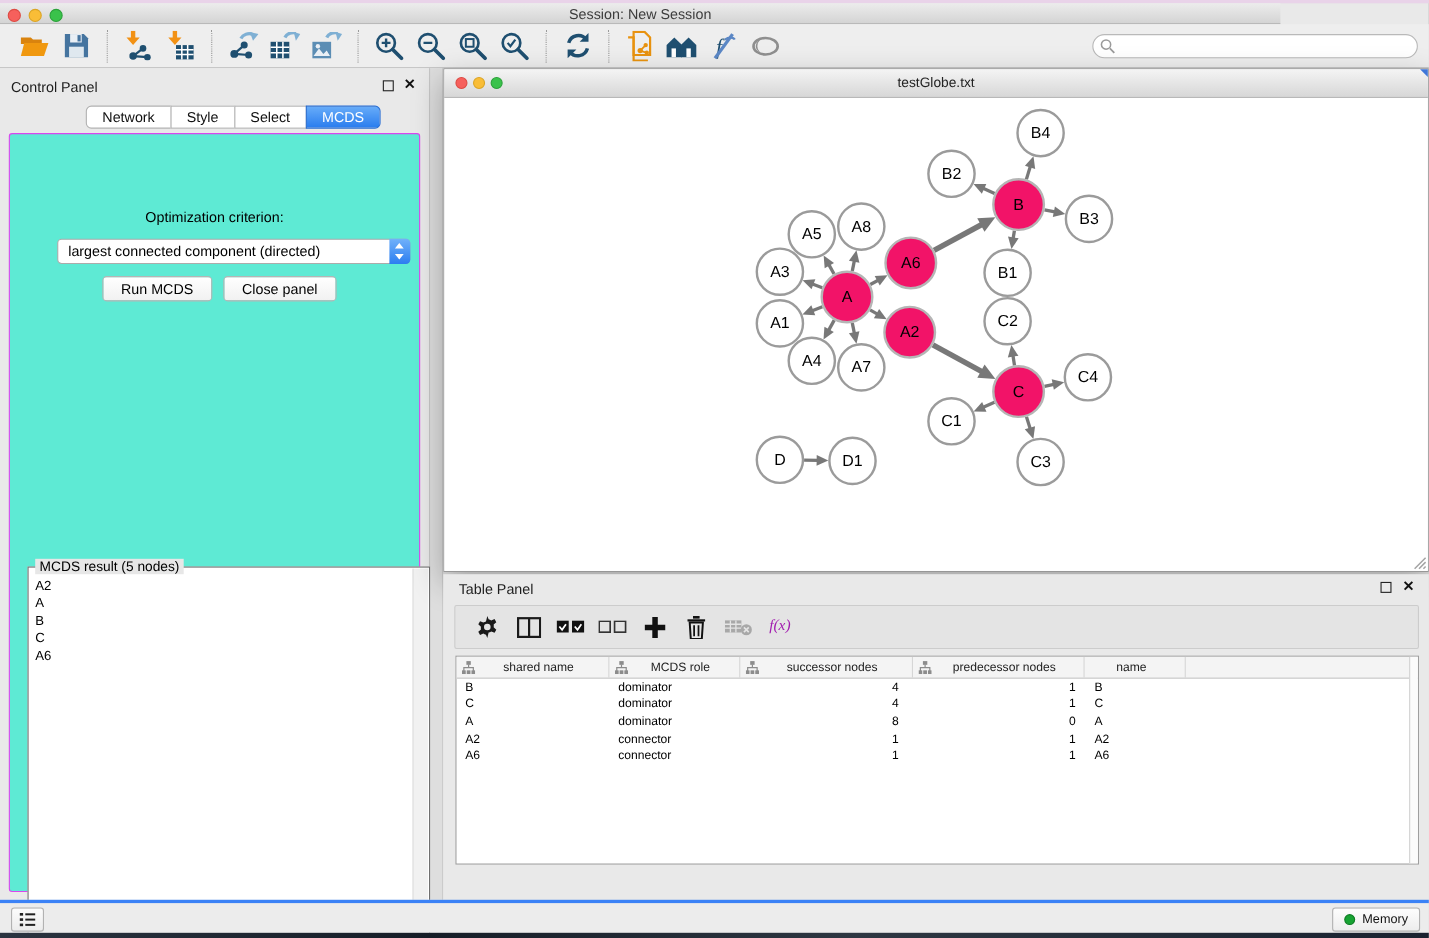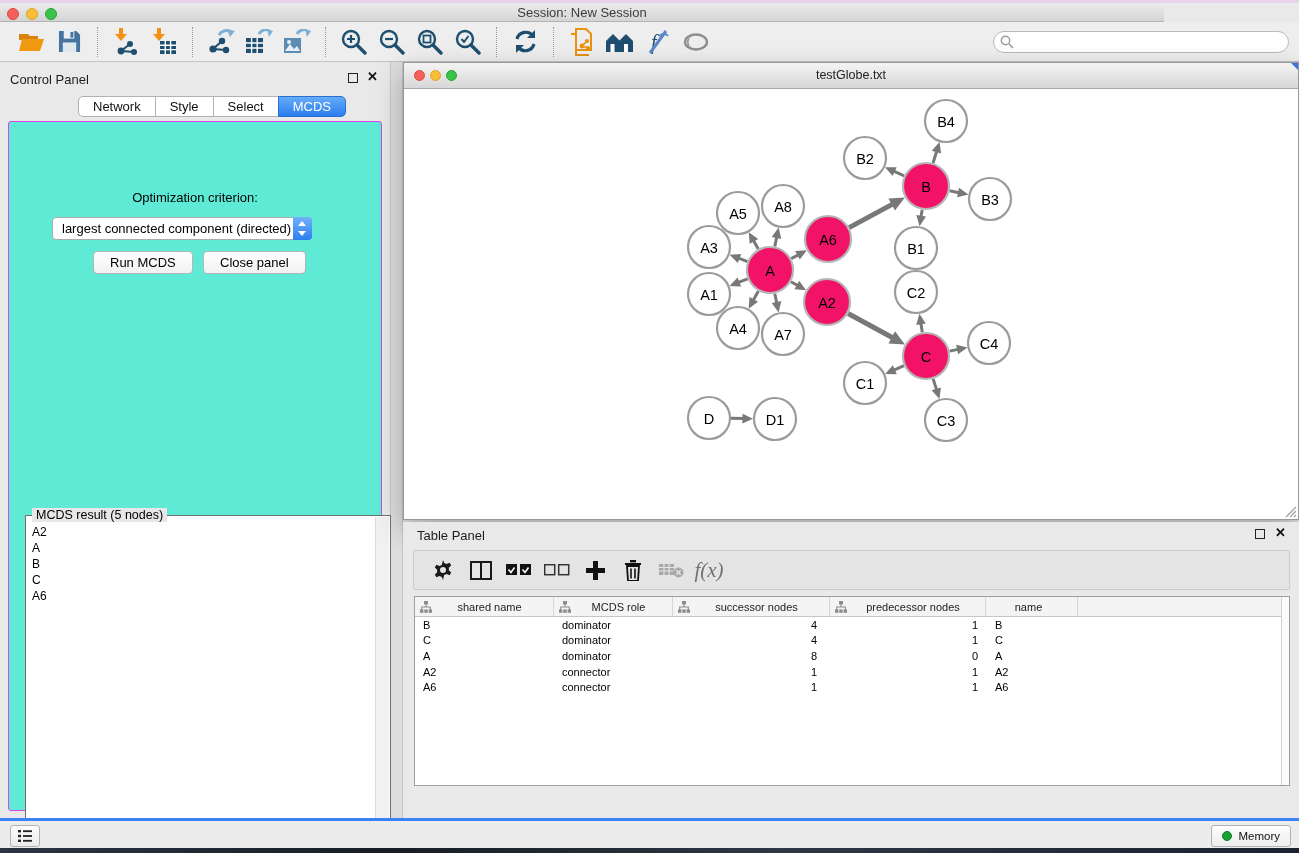--- a/index.html
+++ b/index.html
@@ -37,21 +37,21 @@
   .seg { height:21px; line-height:19px; padding:0 14px; background:#fff; border:1px solid #b2b2b2;
     font-size:13px; color:#111; margin-left:-1px; text-align:center; }
   .seg:first-child { border-radius:5px 0 0 5px; margin-left:0; }
   .seg:last-child { border-radius:0 5px 5px 0; }
   .seg.selected { background:linear-gradient(#67acf9,#2a7dee); border-color:#2a6fd4; color:#fff; }
 
   .cp-tabs { left:78px; top:34px; }
   .tabpane { position:absolute; left:8px; top:59px; width:374px; height:690px; background:#5eead4;
     border:1px solid #d946ef; border-radius:3px; }
   .opt-label { position:absolute; left:0; right:0; top:68px; text-align:center; font-size:13px; color:#000; }
-  .dropdown { position:absolute; left:43px; top:95px; width:260px; height:23px; background:#fff;
+  .dropdown { position:absolute; left:43px; top:95px; width:321px; height:23px; background:#fff;
     border:1px solid #ababab; border-radius:4px; font-size:13px; color:#000; display:flex; align-items:center; }
   .dropdown .val { flex:1; padding-left:9px; white-space:nowrap; overflow:hidden; }
   .stepper { width:19px; height:23px; margin-right:-1px; border-radius:0 4px 4px 0;
     background:linear-gradient(#71b1fa,#2c7ef0); position:relative; }
   .stepper:before { content:""; position:absolute; left:5px; top:4px; border-left:4.5px solid transparent;
     border-right:4.5px solid transparent; border-bottom:5px solid #fff; }
   .stepper:after { content:""; position:absolute; left:5px; bottom:4px; border-left:4.5px solid transparent;
     border-right:4.5px solid transparent; border-top:5px solid #fff; }
   .btn { position:absolute; height:23px; background:linear-gradient(#ffffff,#f1f1f1); border:1px solid #b5b5b5;
     border-radius:4px; font-size:13px; color:#000; padding:0 16px; line-height:21px; text-align:center; }
@@ -80,21 +80,21 @@
   .net-corner { position:absolute; right:0; top:0; width:0; height:0;
     border-top:7px solid #3f76d8; border-left:7px solid transparent; }
   .net-canvas { position:absolute; left:0; top:26px; width:894px; height:430px; background:#fff; }
   .grip { position:absolute; right:1px; bottom:1px; }
 
   
   .table-panel { position:absolute; left:403px; top:522px; width:896px; height:296px; background:#e9e9e9; }
   .tp-toolbar { position:absolute; left:10px; top:28px; width:877px; height:40px; background:#e4e4e4;
     border:1px solid #cccccc; border-radius:2px; display:flex; align-items:center; padding-left:10px; }
   .tp-btn { display:inline-flex; align-items:center; justify-content:center; width:30px; height:30px; margin:0 4px; }
-  .fx { font-family:"Liberation Serif",serif; font-style:italic; font-size:21px; color:#737373; }
+  .fx { font-family:"Liberation Serif",serif; font-style:italic; font-size:14px; color:#a21caf; }
   .table-box { position:absolute; left:11px; top:74px; width:876px; height:190px; background:#fff; border:1px solid #9e9e9e; overflow:hidden; }
   .thead { display:flex; height:20px; background:#f4f4f4; border-bottom:1px solid #c6c6c6; }
   .hcell { display:flex; align-items:center; border-right:1px solid #d6d6d6; font-size:11px; color:#222; position:relative; }
   .hcell .hlabel { flex:1; text-align:center; padding-right:6px; }
   .hcell svg { margin-left:5px; }
   .c0{width:139px}.c1{width:119px}.c2{width:157px}.c3{width:156px}.c4{width:92px}
   .trow { display:flex; height:15.6px; align-items:center; }
   .cell { font-size:11px; color:#000; white-space:nowrap; overflow:hidden; }
   .cell.c0,.cell.c1 { padding-left:8px; }
   .cell.c2 { text-align:right; padding-right:13px; }

